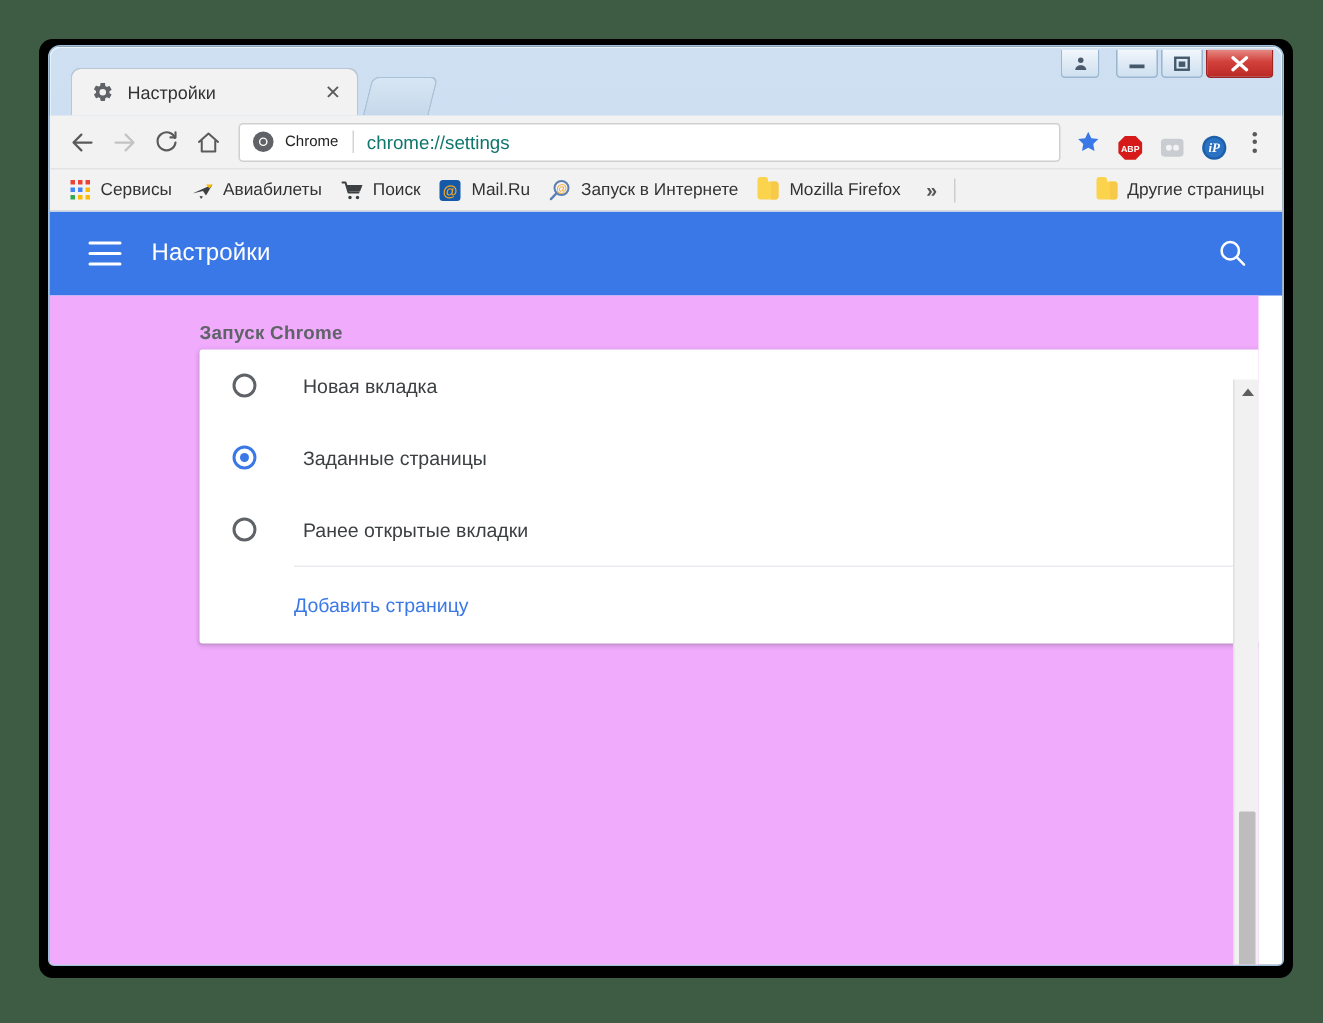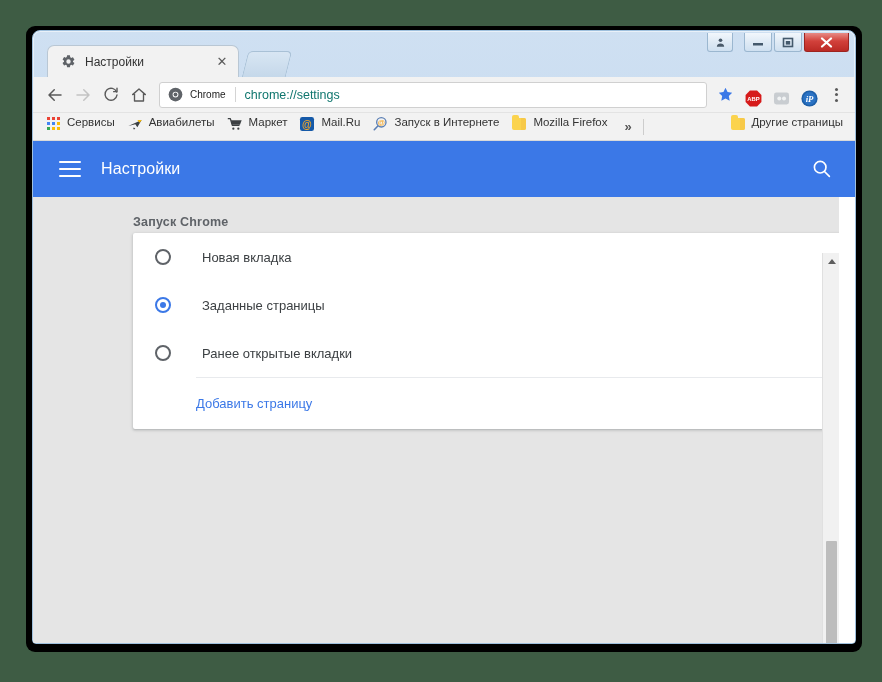--- a/index.html
+++ b/index.html
@@ -172,21 +172,21 @@
     position: absolute; left: 0; top: 82px;
     width: 100%; height: 28px;
     background: #f2f2f2;
     border-bottom: 1px solid #d9d9d9;
     display: flex; align-items: center;
     padding: 0 6px;
     font-size: 11.5px; color: #333;
     white-space: nowrap;
   }
   .bm {
-    display: flex; align-items: flex-start;
+    display: flex; align-items: center;
     height: 22px; padding: 0 6px;
     flex: none;
   }
   .bm .bmico {
     width: 16px; height: 16px; flex: none;
     display: flex; align-items: center; justify-content: center;
     margin-right: 6px;
   }
   .bm .bmlabel { color: #333; }
   #bmoverflow {
@@ -236,21 +236,21 @@
   #hamburger i { display:block; height: 2px; background: #fff; border-radius: 1px; }
   #settings-title {
     color: #fff; font-size: 16px; margin-left: 20px; flex: 1;
     letter-spacing: .1px;
   }
   #settings-search { width: 22px; height: 22px; flex:none; }
 
   #content {
     position: absolute; left: 0; top: 56px;
     width: 806px; height: 448px;
-    background: #e5e5e5;
+    background: #f0abfc;
     overflow: hidden;
   }
 
   #section-title {
     position: absolute; left: 100px; top: 18px;
     font-size: 12.5px; color: #5f6368; font-weight: bold;
     letter-spacing: .2px;
   }
 
   #card {
@@ -470,21 +470,21 @@
 
       <div class="bm">
         <span class="bmico">
           <svg width="16" height="16" viewBox="0 0 24 24">
             <path d="M2 4h3l3 10h10" fill="none" stroke="#3c4043" stroke-width="2" stroke-linecap="round" stroke-linejoin="round"></path>
             <path d="M6 6.5h16l-2.5 6.5H7.6z" fill="#3c4043"></path>
             <circle cx="9.5" cy="19" r="1.7" fill="#3c4043"></circle>
             <circle cx="17" cy="19" r="1.7" fill="#3c4043"></circle>
           </svg>
         </span>
-        <span class="bmlabel">Маркет</span>
+        <span class="bmlabel">Поиск</span>
       </div>
 
       <div class="bm">
         <span class="bmico">
           <svg width="16" height="16" viewBox="0 0 24 24">
             <rect x="1.5" y="1.5" width="21" height="21" rx="3.5" fill="#1559a8"></rect>
             <text x="12" y="17.5" font-family="Liberation Sans, sans-serif" font-size="15" font-weight="bold" fill="#f5a623" text-anchor="middle">@</text>
           </svg>
         </span>
         <span class="bmlabel">Mail.Ru</span>

